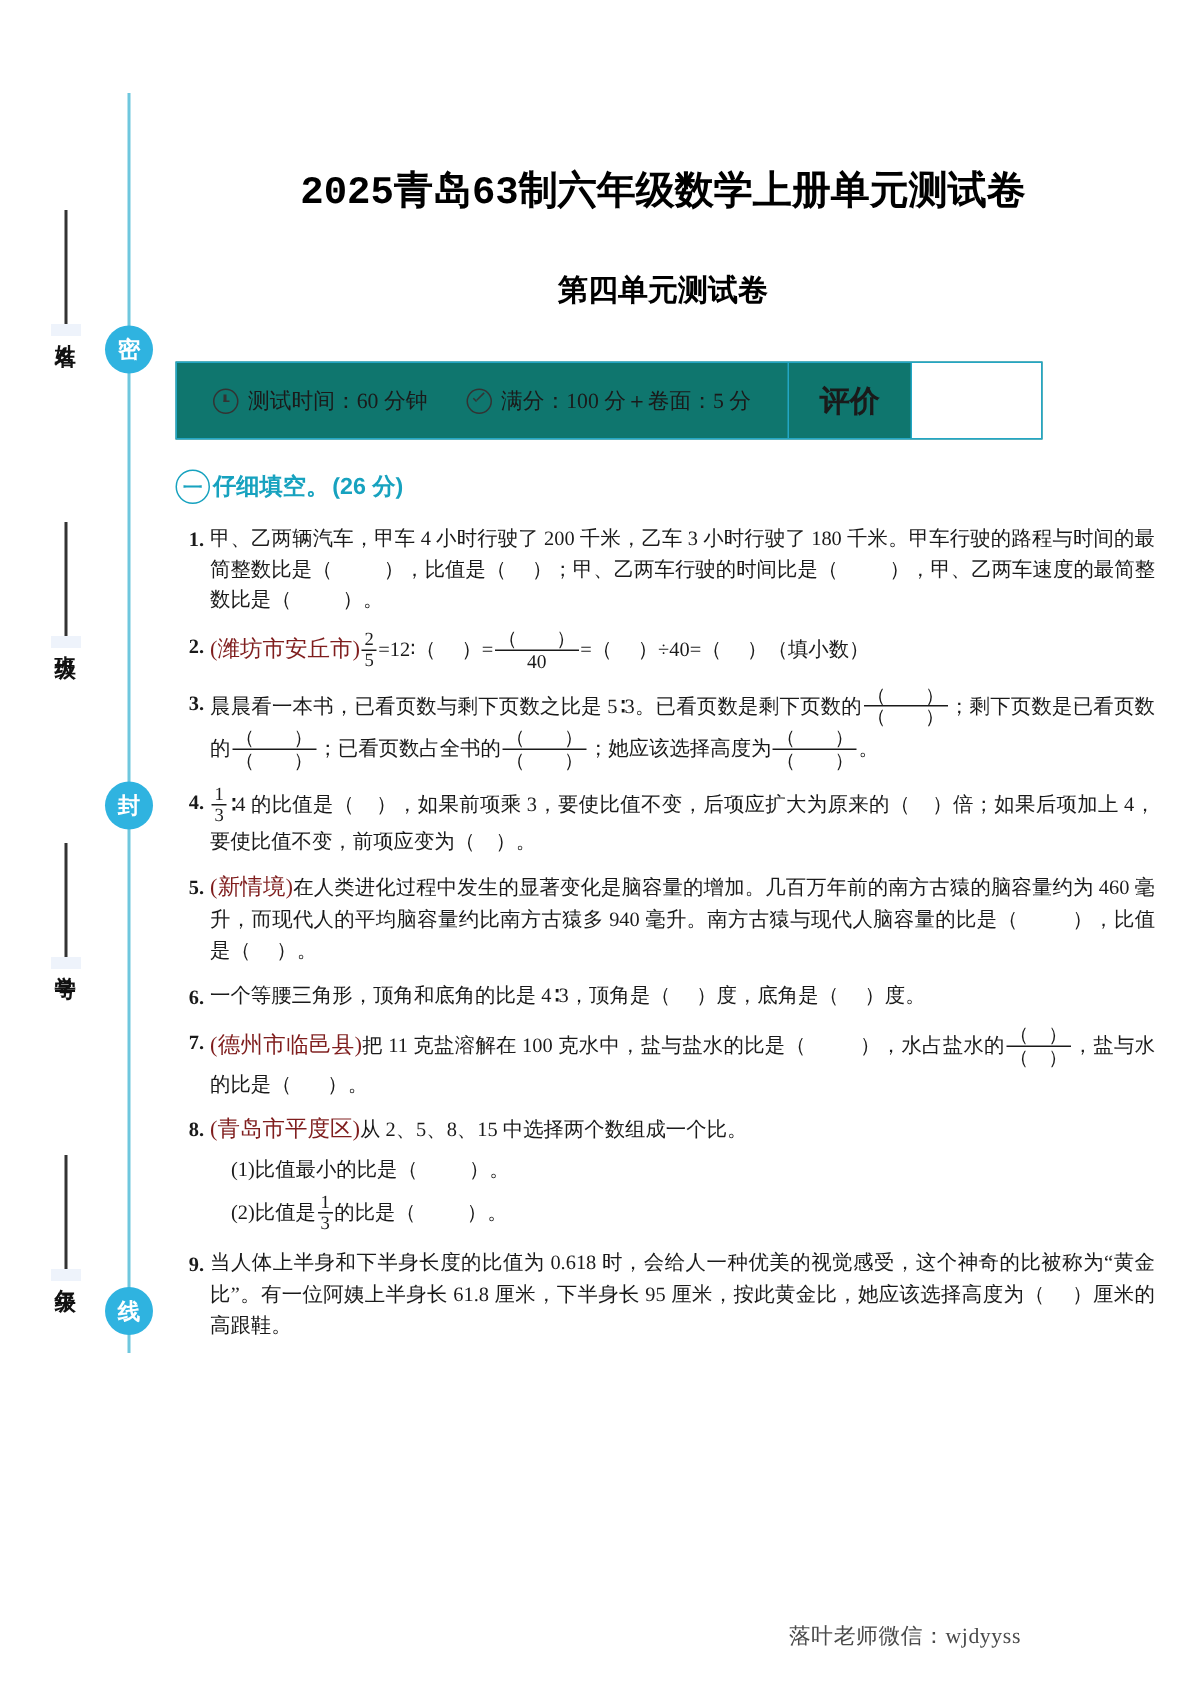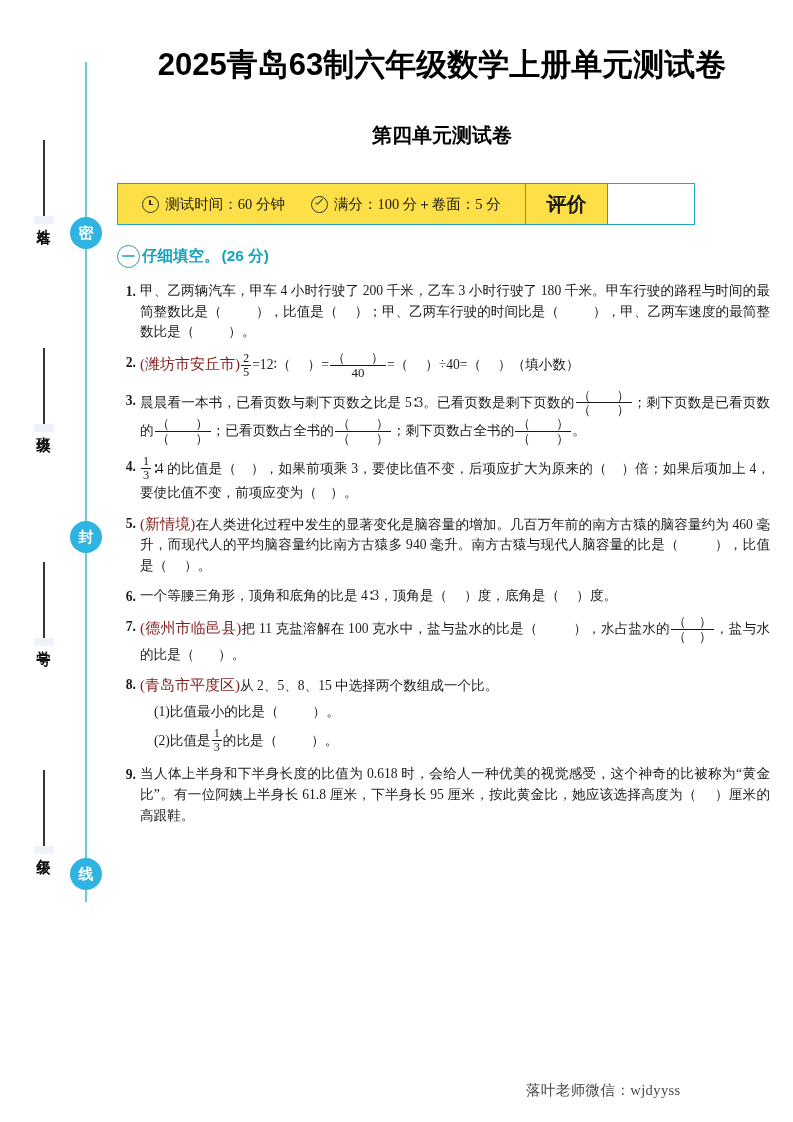--- a/index.html
+++ b/index.html
@@ -88,47 +88,47 @@
   .vf-grade .vrule { height: 76px; }
 
   
   #content {
     position: absolute;
     left: 112px; top: 0;
     width: 660px;
   }
 
   #title-main {
-    margin-top: 44px;
+    margin-top: 109px;
     text-align: center;
-    font-family: Liberation Sans, sans-serif;
-    font-size: 31px;
+    font-family: Liberation Mono, monospace;
+    font-size: 26px;
     font-weight: bold;
     letter-spacing: 0px;
     color: #000;
   }
   #title-sub {
     margin-top: 36px;
     text-align: center;
     font-family: "Liberation Sans", sans-serif;
     font-size: 20px;
     font-weight: bold;
     color: #000;
   }
 
   
   #info-bar {
     margin-top: 34px;
     margin-left: 5px;
     width: 578px;
-    height: 42px;
+    height: 52px;
     display: flex;
     border: 1.6px solid #23a6c4;
     box-sizing: border-box;
-    background: #fde047;
+    background: #0f766e;
   }
   .info-cell {
     display: flex;
     align-items: center;
     justify-content: center;
     font-size: 14.5px;
     height: 100%;
     box-sizing: border-box;
   }
   #info-left {
@@ -346,21 +346,21 @@
         <div class="q-body">
           <span>晨晨看一本书，已看页数与剩下页数之比是 5∶3。已看页数是剩下页数的</span><span class="frac blank">
               <span class="num">（　　）</span>
               <span class="den">（　　）</span>
             </span><span>；剩下页数是已看页数的</span><span class="frac blank">
               <span class="num">（　　）</span>
               <span class="den">（　　）</span>
             </span><span>；已看页数占全书的</span><span class="frac blank">
               <span class="num">（　　）</span>
               <span class="den">（　　）</span>
-            </span><span>；剩下页数占全书的</span><span class="frac blank">
+            </span><span>；她应该选择高度为</span><span class="frac blank">
               <span class="num">（　　）</span>
               <span class="den">（　　）</span>
             </span><span>。</span>
         </div>
       </div>
 
       <div class="q">
         <div class="q-num">4.</div>
         <div class="q-body">
           <span class="frac">

